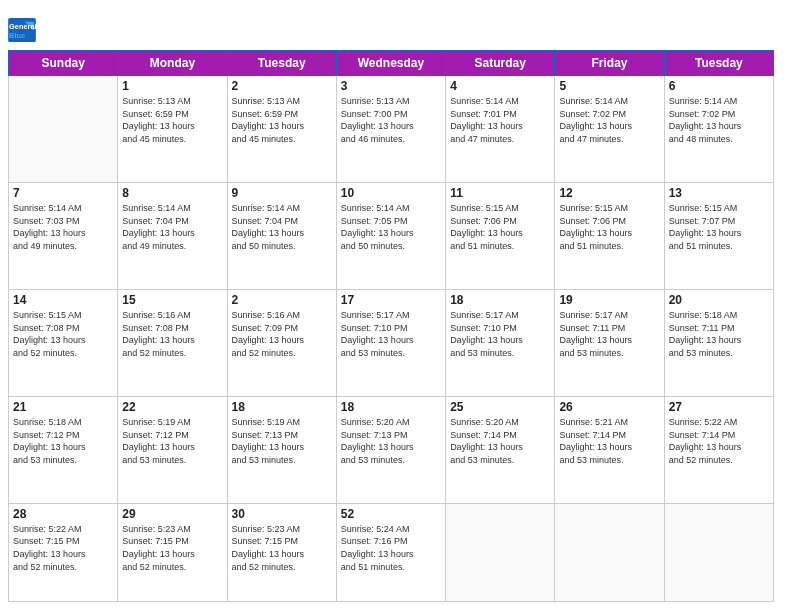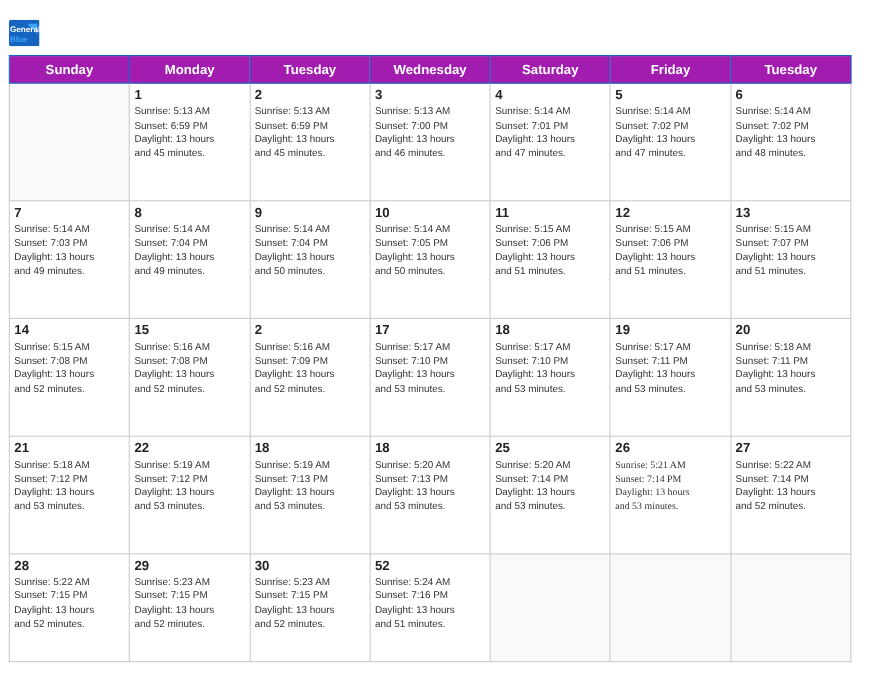--- a/index.html
+++ b/index.html
@@ -303,21 +303,21 @@
             </td>
             <td>
               <span class="day-number">25</span>
               <div class="day-info" style="white-space: pre-line;">Sunrise: 5:20 AM
 Sunset: 7:14 PM
 Daylight: 13 hours
 and 53 minutes.</div>
             </td>
             <td>
               <span class="day-number">26</span>
-              <div class="day-info" style="white-space: pre-line; font-family: Liberation Serif, serif;">Sunrise: 5:21 AM
+              <div class="day-info" style="white-space: pre-line;">Sunrise: 5:21 AM
 Sunset: 7:14 PM
 Daylight: 13 hours
 and 53 minutes.</div>
             </td>
             <td>
               <span class="day-number">27</span>
               <div class="day-info" style="white-space: pre-line;">Sunrise: 5:22 AM
 Sunset: 7:14 PM
 Daylight: 13 hours
 and 52 minutes.</div>

